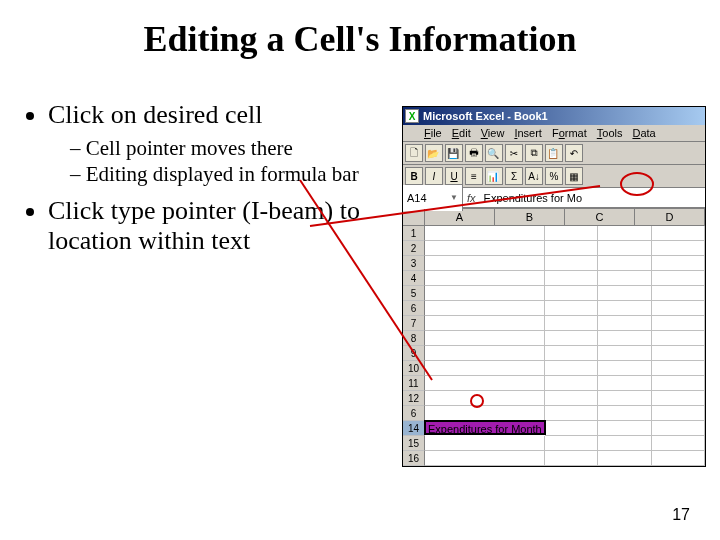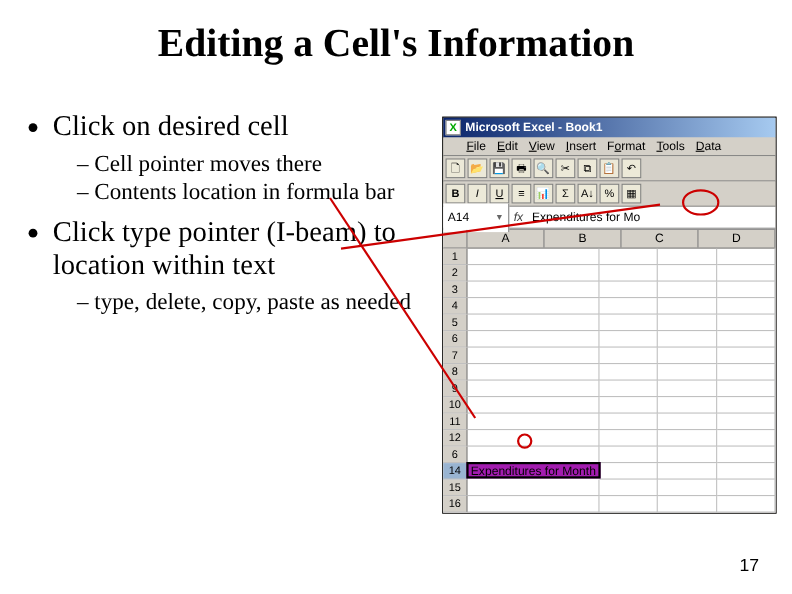--- a/index.html
+++ b/index.html
@@ -161,26 +161,23 @@
 </head>
 <body>
 
 <h1 class="slide-title">Editing a Cell's Information</h1>
 
 <div class="content">
   <ul class="main">
     <li>Click on desired cell</li>
     <ul class="sub">
       <li>Cell pointer moves there</li>
-      <li>Contents location in formula bar</li>
+      <li>Editing displayed in formula bar</li>
     </ul>
     <li>Click type pointer (I-beam) to location within text</li>
-    <ul class="sub">
-      <li>type, delete, copy, paste as needed</li>
-    </ul>
   </ul>
 </div>
 
 <div class="excel">
   <div class="titlebar">
     <span class="xicon">X</span>
     <span>Microsoft Excel - Book1</span>
   </div>
   <div class="menubar">
     <span><u>F</u>ile</span>

